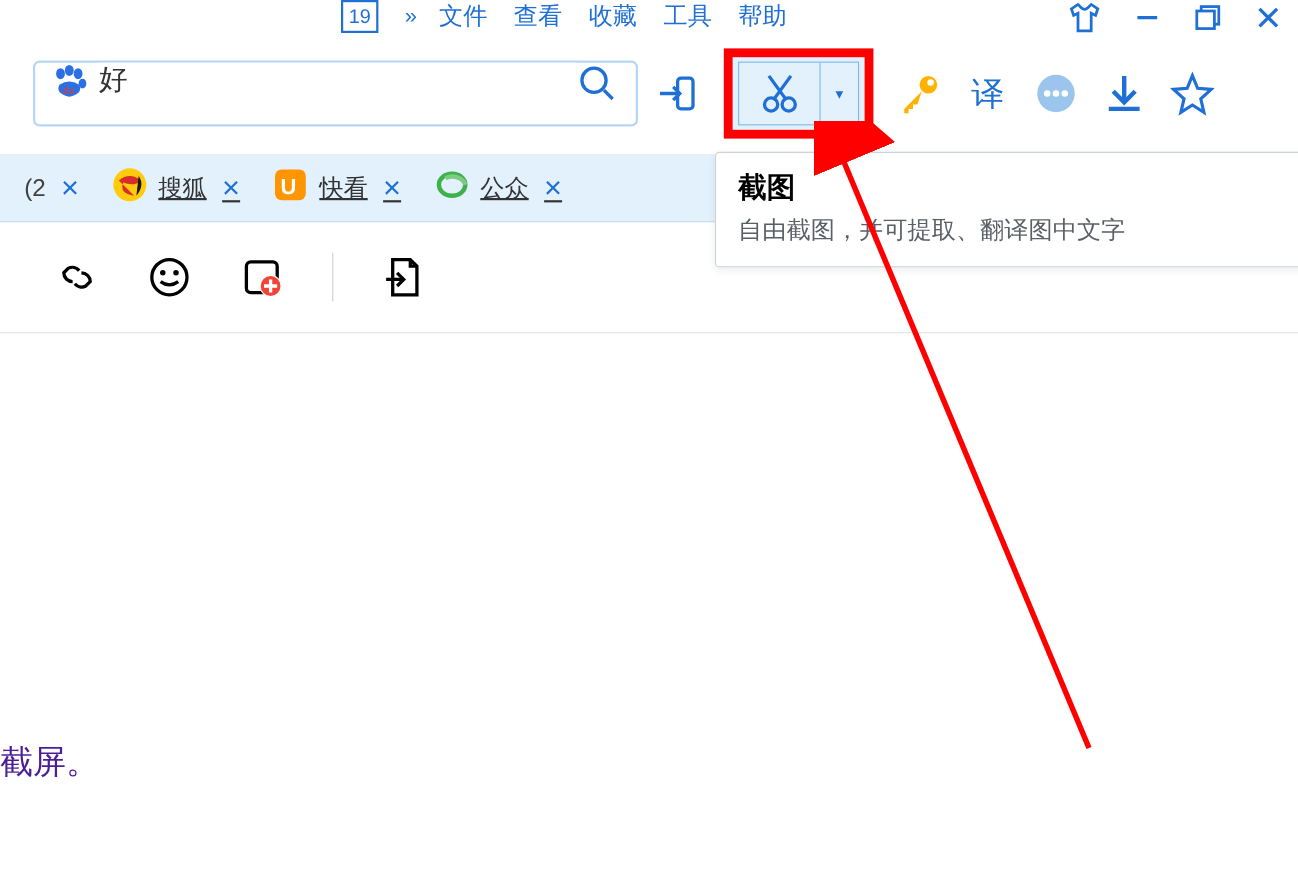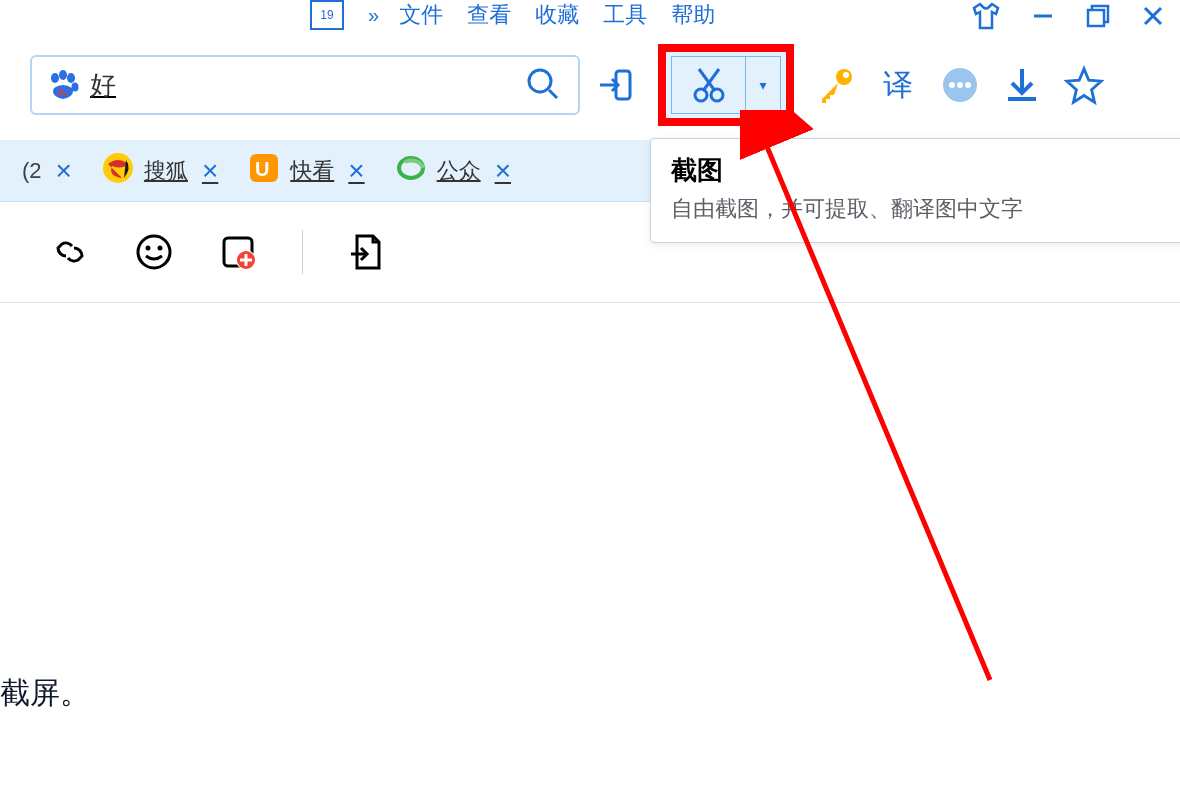--- a/index.html
+++ b/index.html
@@ -1,24 +1,24 @@
 <!DOCTYPE html>
 <html><head>
   <meta charset="utf-8">
   <style>
     * { margin: 0; padding: 0; box-sizing: border-box; }
     body { font-family: "Microsoft YaHei", sans-serif; width: 1180px; height: 800px; background: #fff; position: relative; overflow: hidden; }
     
     .top-menu { height: 30px; display: flex; align-items: center; gap: 24px; padding-left: 310px; color: #1E6FD6; font-size: 22px; }
-    .cal-icon { border: 2px solid #1E6FD6; width: 34px; height: 30px; display: flex; align-items: center; justify-content: center; font-size: 12px; color: #1E6FD6; }
+    .cal-icon { border: 2px solid #1E6FD6; width: 34px; height: 30px; display: flex; align-items: center; justify-content: center; font-size: 18px; color: #1E6FD6; }
     .chevrons { font-size: 20px; letter-spacing: -4px; }
     .top-right { position: absolute; right: 14px; top: 2px; display: flex; gap: 28px; align-items: center; }
     
     .search-row { display: flex; align-items: center; padding: 14px 30px 14px 30px; gap: 12px; }
-    .search-box { flex: 0 0 550px; height: 60px; border: 2px solid #B5D6F3; border-radius: 6px; display: flex; align-items: center; padding: 0 14px; background: #fff; text-decoration: underline; }
+    .search-box { flex: 0 0 550px; height: 60px; border: 2px solid #B5D6F3; border-radius: 6px; display: flex; align-items: flex-start; padding: 0 14px; background: #fff; }
     .baidu-paw { width: 34px; height: 34px; margin-right: 10px; }
     .search-input { flex: 1; border: none; outline: none; font-size: 26px; color: #333; }
     .search-btn { width: 40px; height: 40px; }
     
     .toolbar-right { display: flex; align-items: center; gap: 22px; margin-left: 4px; }
     .tool-icon { width: 40px; height: 40px; display: flex; align-items: center; justify-content: center; }
     
     .scissors-box { border: 8px solid #FF0000; width: 136px; height: 82px; display: flex; align-items: center; justify-content: center; background: #E3F1FD; }
     .scissors-inner { border: 1px solid #7DB8EA; width: 110px; height: 58px; display: flex; align-items: center; }
     .scissors-main { flex: 1; display: flex; align-items: center; justify-content: center; border-right: 1px solid #7DB8EA; height: 100%; }
@@ -31,21 +31,21 @@
     .tab-first-n { color: #414141; }
 
     .tooltip { position: absolute; top: 138px; left: 650px; width: 548px; background: #fff; border: 1px solid #C9D3DB; border-radius: 4px; padding: 14px 20px 18px 20px; box-shadow: 0 2px 8px rgba(0,0,0,0.08); }
     .tooltip-title { font-size: 26px; font-weight: 700; color: #000; margin-bottom: 6px; }
     .tooltip-desc { font-size: 22px; color: #5B6066; }
     
     .action-bar { display: flex; align-items: center; gap: 44px; padding: 28px 50px; border-bottom: 1px solid #E2E2E2; }
     .action-icon { width: 40px; height: 40px; display: flex; align-items: center; justify-content: center; }
     .divider { width: 1px; height: 44px; background: #CFCFCF; }
     
-    .page-content { padding: 370px 0 0 0; font-size: 30px; color: #0f172a; }
+    .page-content { padding: 370px 0 0 0; font-size: 30px; color: #4c1d95; }
     
     .arrow-svg { position: absolute; top: 110px; left: 740px; width: 320px; height: 590px; pointer-events: none; }
   </style>
 </head>
 <body>
 
 <div class="top-menu">
   <div class="cal-icon">
     <span>19</span>
   </div>

